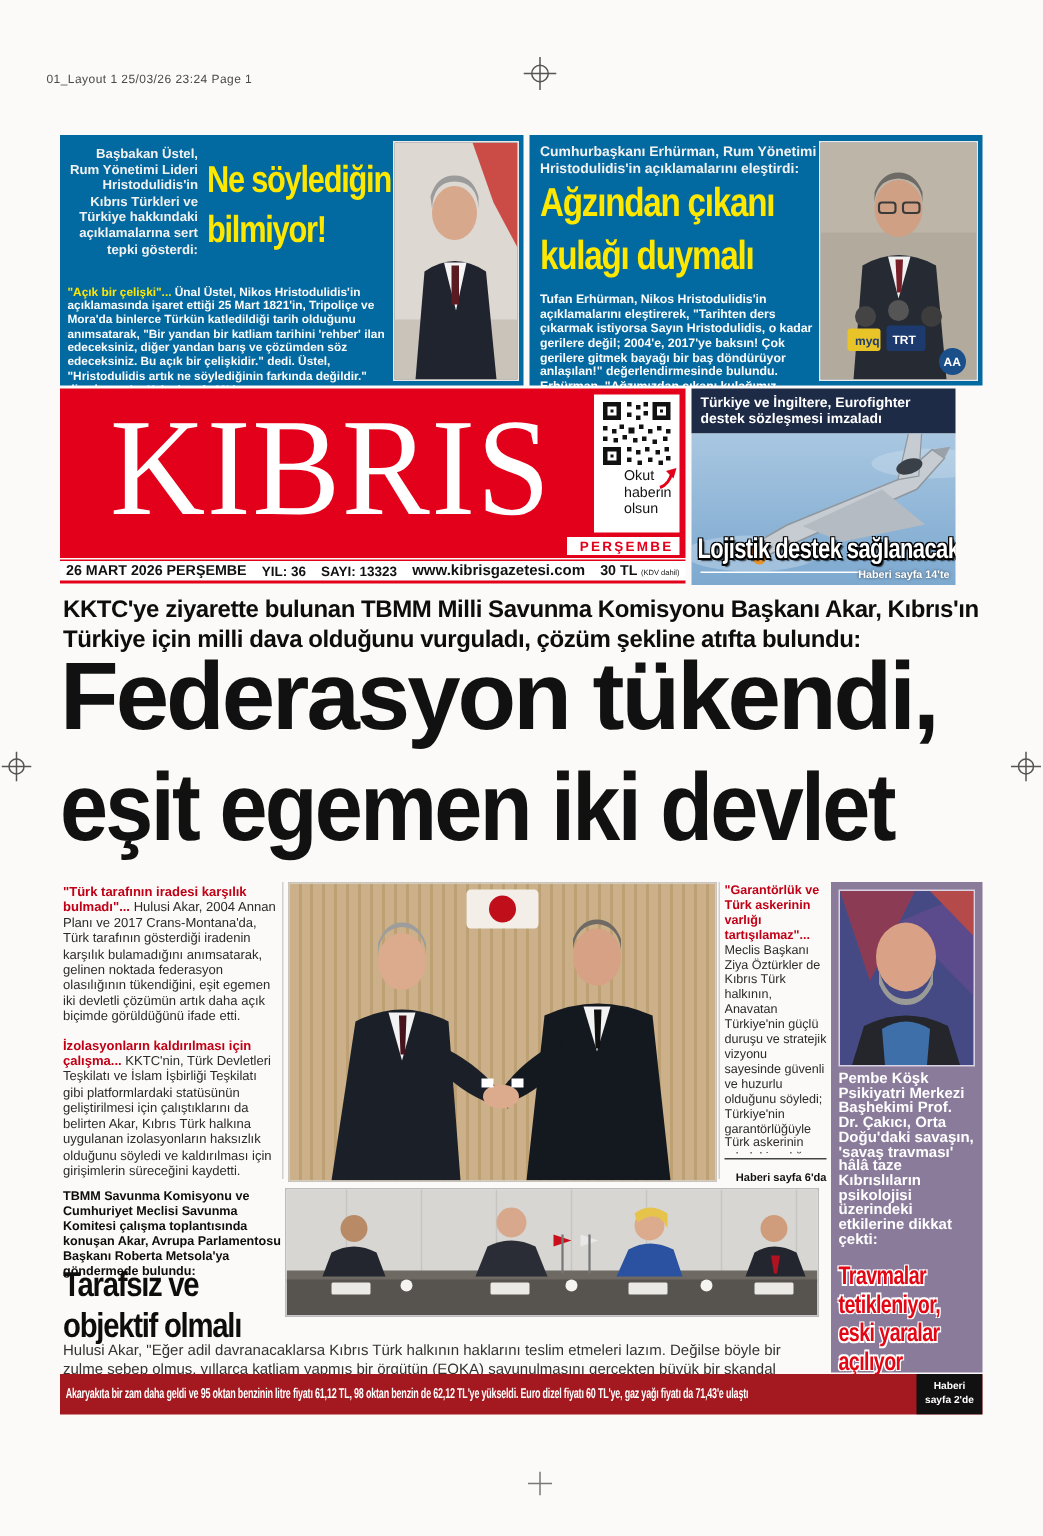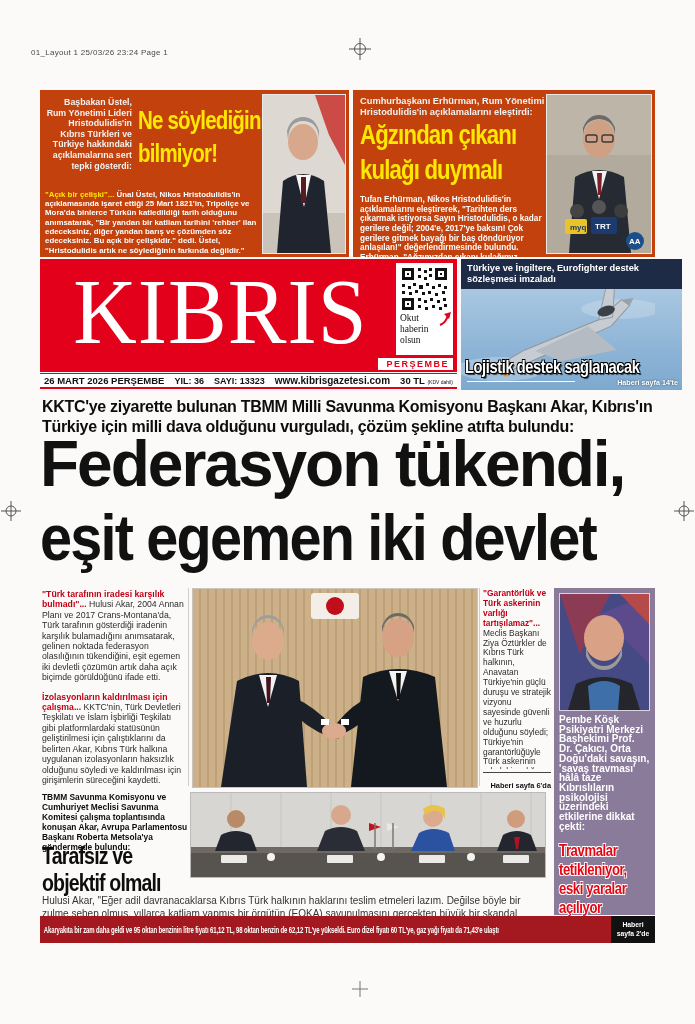--- a/index.html
+++ b/index.html
@@ -2,43 +2,43 @@
 <html><head>
 <meta charset="utf-8">
 <style>
   html,body{margin:0;padding:0;}
   body{width:695px;height:1024px;background:#fbfaf8;font-family:"Liberation Sans",sans-serif;position:relative;overflow:hidden;}
   .abs{position:absolute;}
   .sheet{position:absolute;left:0;top:0;width:695px;height:1024px;background:#fbfaf8;}
   .jobline{position:absolute;left:31px;top:48px;font-size:8px;color:#4a4a4a;letter-spacing:.3px;}
   .regmark{position:absolute;}
   
-  .blackbox{position:absolute;background:#c2410c;color:#fff;}
+  .blackbox{position:absolute;background:#0369a1;color:#fff;}
   .tl-kicker{position:absolute;left:4px;top:7px;width:88px;text-align:right;font-size:8.8px;line-height:10.6px;font-weight:bold;color:#f2f2f2;}
   .yellow{color:#ffe800;}
   .cond{display:inline-block;white-space:nowrap;transform-origin:0 50%;}
   .tl-headline{position:absolute;left:98px;top:14px;width:160px;font-weight:bold;color:#ffe800;font-size:25px;line-height:33px;letter-spacing:-1px;}
   .boxphoto{position:absolute;border:1px solid #e9e9e9;overflow:hidden;background:#888;}
   .boxbody{position:absolute;font-size:7.9px;line-height:9.3px;font-weight:bold;color:#fdfdfd;}
   .pageref-w{font-size:7.2px;font-weight:bold;color:#fff;}
   .tr-kicker{position:absolute;left:7px;top:6px;width:228px;font-size:9.3px;line-height:11px;font-weight:bold;color:#f2f2f2;}
   .tr-headline{position:absolute;left:7px;top:28px;width:230px;font-weight:bold;color:#ffe800;font-size:27px;line-height:35px;letter-spacing:-1px;}
   
   .masthead{position:absolute;left:40px;top:259px;width:417px;height:113px;background:#e2001a;}
   .masthead-title{position:absolute;left:8px;top:-8px;width:345px;text-align:center;font-family:"Liberation Serif",serif;font-size:88px;line-height:118px;color:#fff;letter-spacing:1px;transform:scaleY(1.05);transform-origin:0 0;}
   .qrpanel{position:absolute;right:4px;top:4px;width:57px;height:92px;background:#fff;}
-  .qrcaption{font-family:Liberation Serif, serif;font-size:9.5px;line-height:10px;color:#111;margin:1px 0 0 4px;}
+  .qrcaption{font-family:Liberation Sans, sans-serif;font-size:9.5px;line-height:10px;color:#111;margin:1px 0 0 20px;}
   .gazetesi{position:absolute;right:4px;bottom:2px;background:#fff;color:#e2001a;font-weight:bold;font-size:9px;letter-spacing:1.5px;padding:1px 4px 1px 8px;}
   .datestrip{position:absolute;left:40px;top:373px;width:417px;height:16px;background:#fff;border-top:1px solid #e2001a;border-bottom:2.5px solid #e2001a;display:flex;align-items:center;justify-content:space-between;padding:0 4px;box-sizing:border-box;}
   .datestrip .d1{font-weight:bold;font-size:9.5px;color:#111;}
   .datestrip .d2{font-weight:bold;font-size:9px;color:#111;}
   .datestrip .d3{font-weight:bold;font-size:10px;color:#111;}
   .price-note{font-size:5px;font-weight:normal;}
   
-  .eurobox{position:absolute;left:461px;top:259px;width:221px;height:131px;}
+  .eurobox{position:absolute;left:461px;top:259px;width:176px;height:131px;}
   .eurokicker{background:#1e2b47;color:#fff;font-weight:bold;font-size:9.3px;line-height:11px;padding:4px 6px;height:22px;}
   .eurosky{position:relative;height:101px;background:linear-gradient(180deg,#a9c7e1 0%,#8db4d6 60%,#7ea9cf 100%);overflow:hidden;}
   .eurohead{position:absolute;left:4px;bottom:12px;color:#fff;font-weight:bold;font-size:19px;letter-spacing:-.5px;text-shadow:1px 1px 0 #000,-1px -1px 0 #000,1px -1px 0 #000,-1px 1px 0 #000,2px 2px 1px rgba(0,0,0,.7);}
   .euroline{position:absolute;left:6px;bottom:8px;width:108px;height:1px;background:#fff;}
   .europageref{position:absolute;right:4px;bottom:3px;color:#fff;font-weight:bold;font-size:7.2px;text-shadow:0 0 2px #345;}
   
   .mainkicker{position:absolute;left:42px;top:397px;width:613px;font-weight:bold;font-size:16px;line-height:20px;letter-spacing:-.3px;color:#0d0d0d;}
   .mainhead{position:absolute;left:40px;color:#111;font-weight:bold;font-size:64px;letter-spacing:-2px;line-height:64px;}
   .coltext{font-size:8.7px;line-height:10.4px;color:#2b2b2b;}
   .lead-red{color:#c10016;font-weight:bold;}

